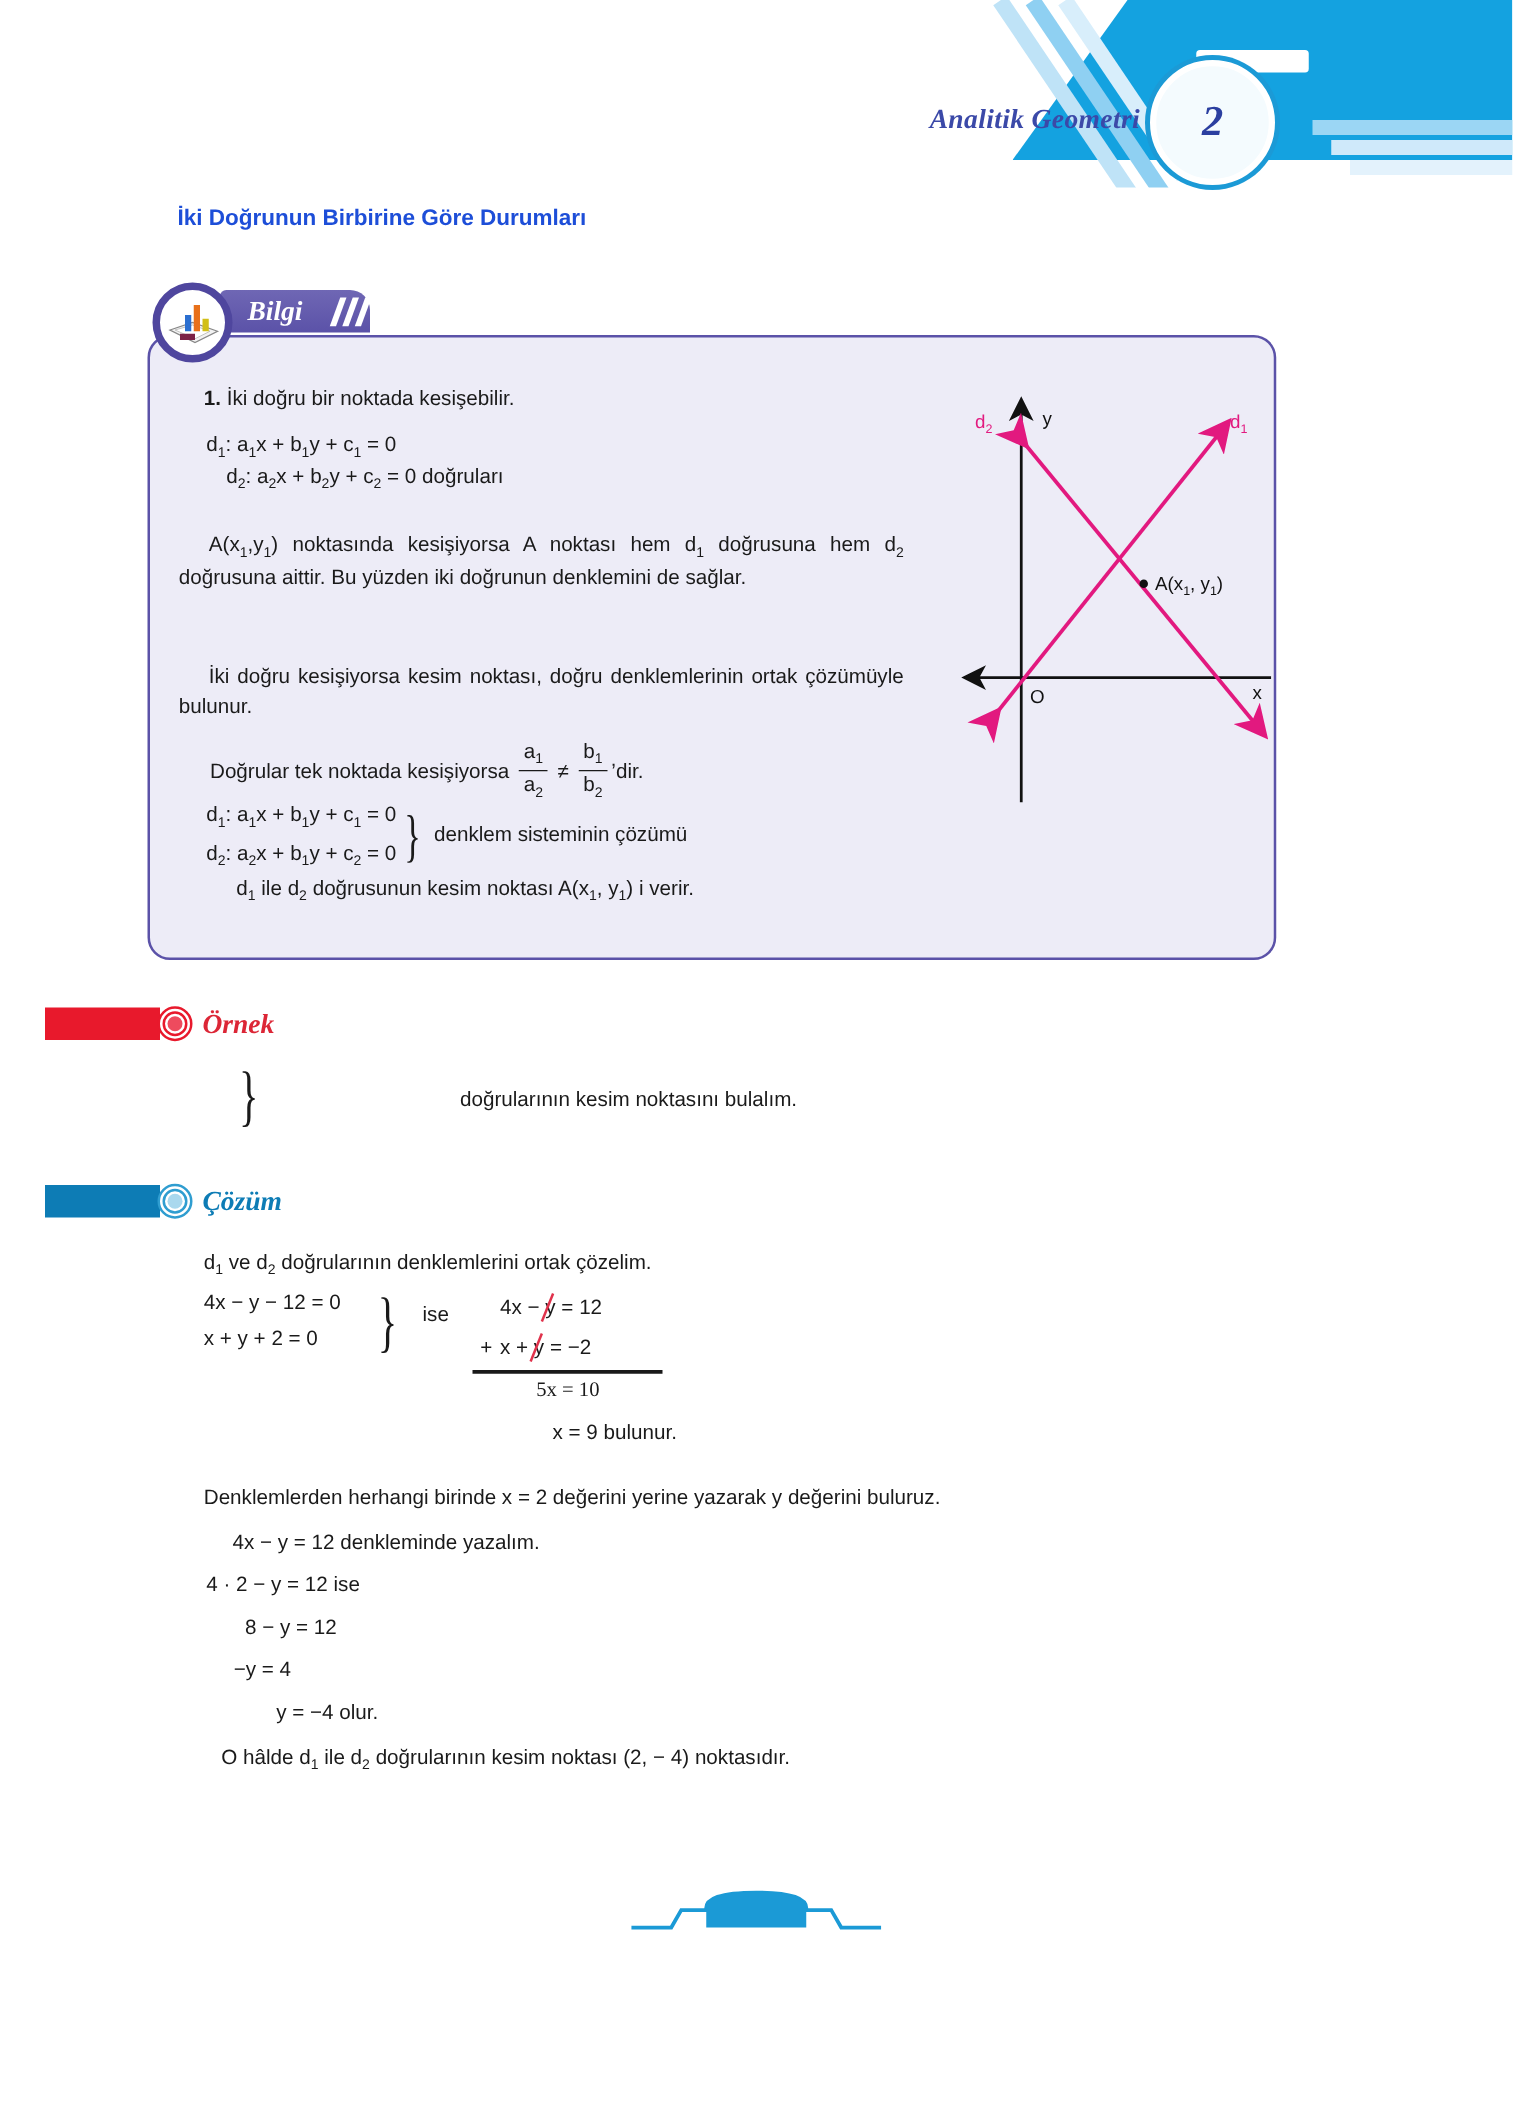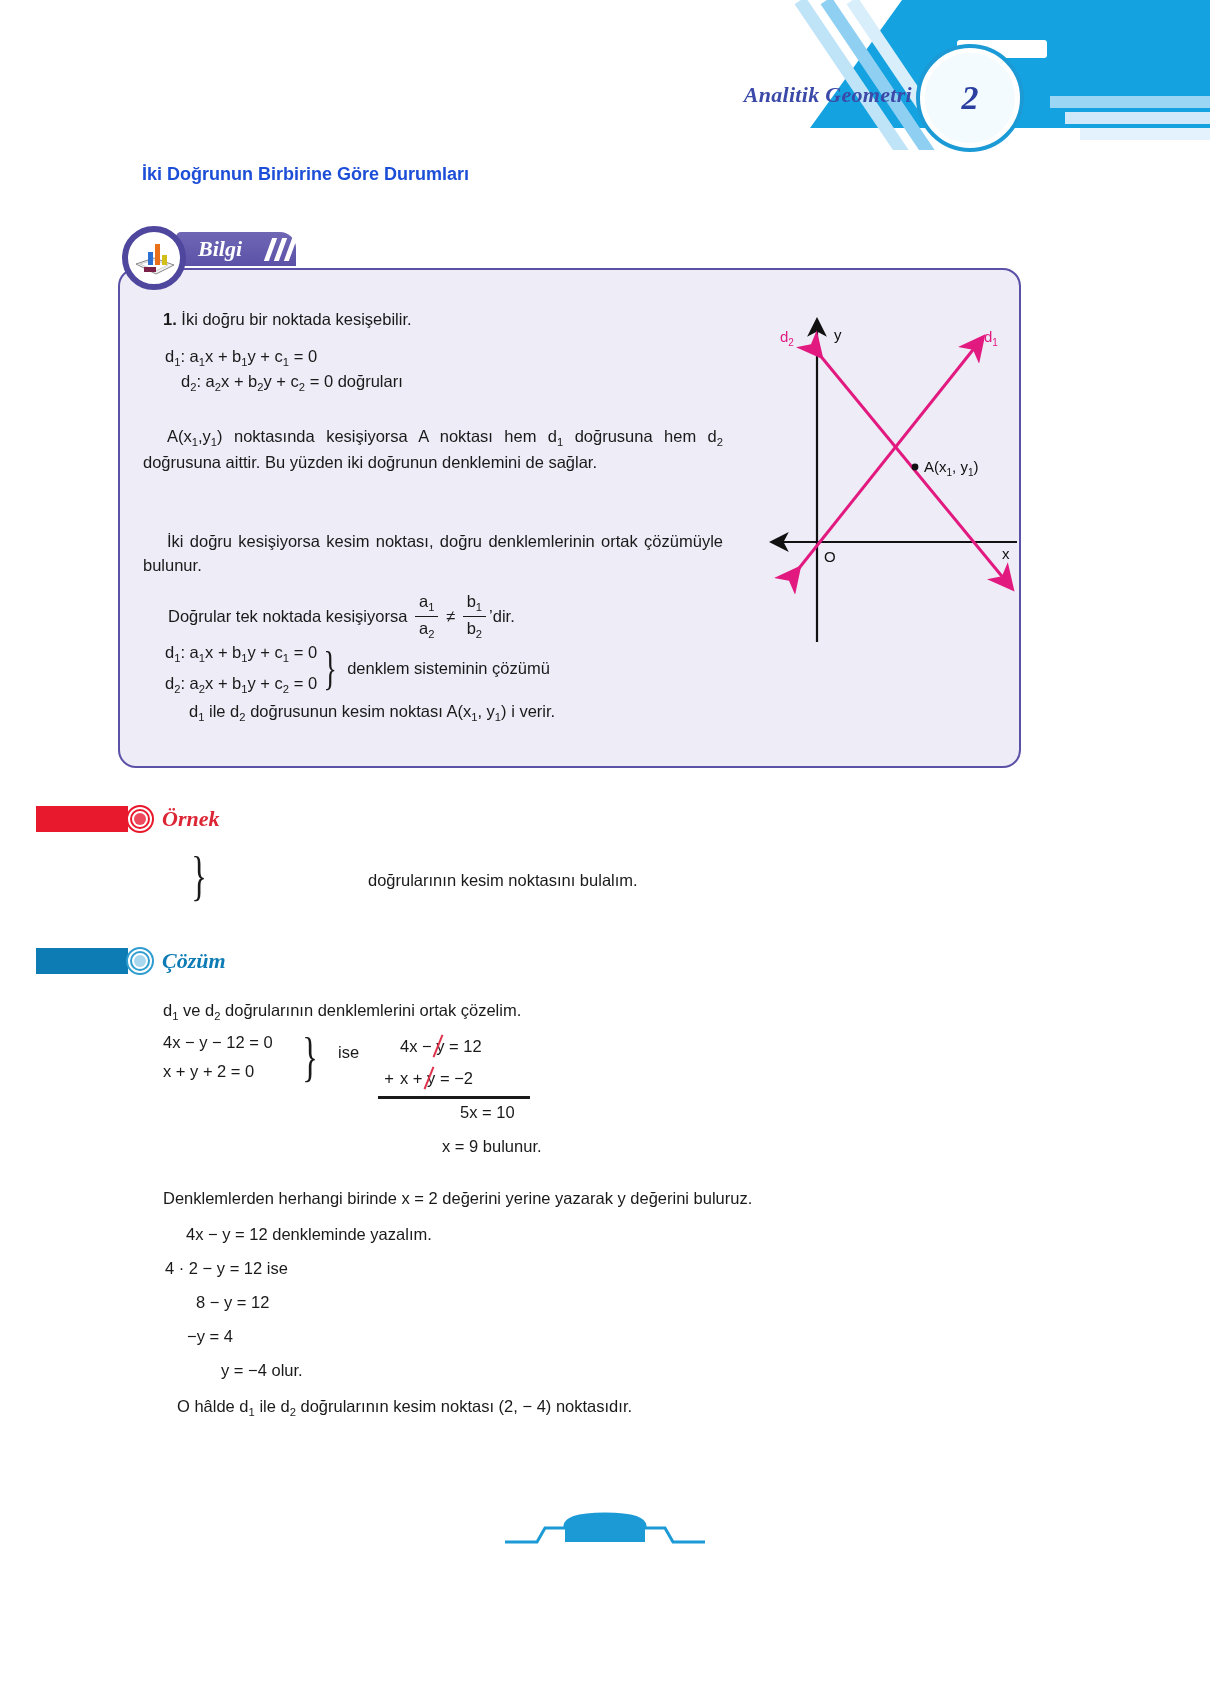--- a/index.html
+++ b/index.html
@@ -168,21 +168,21 @@
   .strike-y{ position:relative; display:inline-block; color:#1a1a1a; }
   .strike-y::after{
     content:""; position:absolute; left:1px; top:-3px;
     width:2px; height:24px; background:#e0324b;
     transform:rotate(22deg); transform-origin:center;
   }
   #add-rule{
     position:absolute; top:1096px; left:378px; width:152px; height:2.5px;
     background:#1a1a1a;
   }
-  #sum-line { top:1100px; left:460px; }
+  #sum-line { top:1100px; left:429px;font-family:Liberation Serif, serif; }
   #x-line   { top:1134px; left:442px; }
 
   #cozum-p1 { top:1186px; left:163px; }
   #cozum-p2 { top:1222px; left:186px;text-align:center; }
   #cozum-p3 { top:1256px; left:165px; }
   #cozum-p4 { top:1290px; left:196px; }
   #cozum-p5 { top:1324px; left:187px; }
   #cozum-p6 { top:1358px; left:221px; }
   #cozum-p7 { top:1394px; left:177px; }
 

